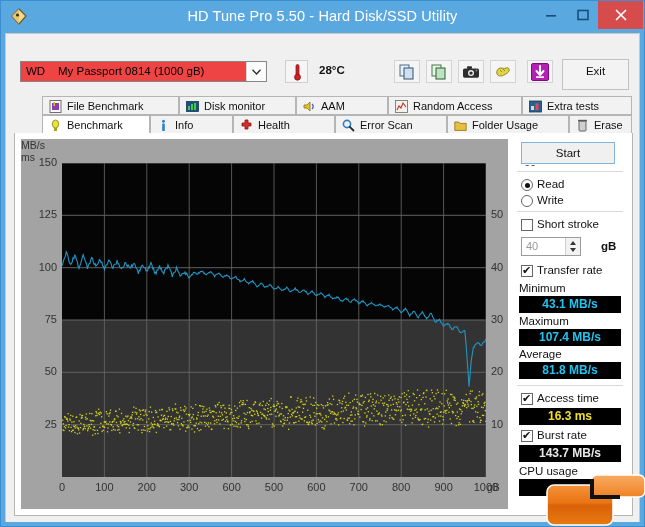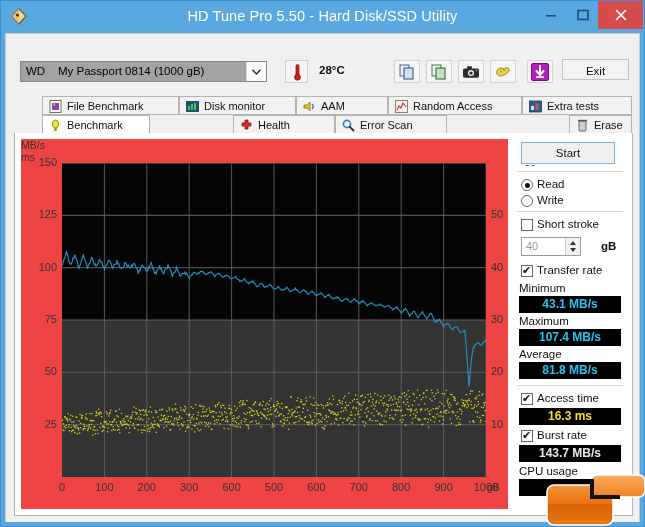--- a/index.html
+++ b/index.html
@@ -60,21 +60,21 @@
   .menu-file { left: 8px; }
   .menu-help { left: 44px; }
   .menu-item u { text-decoration: underline; }
   
   .toolbar {
     position: absolute; left: 0; top: 21px; width: 633px; height: 38px;
     background: #f0f0f0;
   }
   .drive-select {
     position: absolute; left: 14px; top: 6px; width: 247px; height: 21px;
-    background: #a3a3a3; border: 1px solid #868686;
+    background: #ef4444; border: 1px solid #868686;
     font-size: 11.5px; color: #000;
   }
   .drive-select .dv-vendor {
     position: absolute; left: 5px; top: 3px;
   }
   .drive-select .dv-model {
     position: absolute; left: 37px; top: 3px;
   }
   .drive-select .dv-arrow {
     position: absolute; right: 0; top: 0; width: 20px; height: 19px;
@@ -92,21 +92,21 @@
     font-size: 11.5px; font-weight: bold; color: #111;
   }
   .tb-btn {
     position: absolute; top: 5px; width: 26px; height: 23px;
     background: #f5f5f5; border: 1px solid #d4d4d4;
   }
   .tb-btn svg, .tb-btn .glyph {
     position: absolute; left: 50%; top: 50%; transform: translate(-50%,-50%);
   }
   .exit-btn {
-    position: absolute; right: 10px; top: 4px; width: 67px; height: 21px;
+    position: absolute; right: 10px; top: 4px; width: 67px; height: 31px;
     background: #f3f3f3; border: 1px solid #c2c2c2;
     font-size: 11.5px; color: #111; text-align: center; line-height: 23px;
   }
   
   .tabstrip {
     position: absolute; left: 8px; top: 62px; width: 619px; height: 38px;
   }
   .tabrow { position: absolute; left: 0; width: 619px; height: 19px; }
   .tabrow-top { top: 0; }
   .tabrow-bot { top: 19px; }
@@ -131,21 +131,21 @@
     position: absolute; left: 8px; top: 99px;
     width: 619px; height: 383px;
     background: #ffffff;
     border: 1px solid #b5b5b5;
     border-top: none;
   }
   
   .chart-wrap {
     position: absolute; left: 6px; top: 6px;
     width: 487px; height: 370px;
-    background: #ef4444;
+    background: #a3a3a3;
   }
   .plot {
     position: absolute; left: 41px; top: 24px;
     width: 424px; height: 314px;
     background: #000000;
   }
   .plot svg { display: block; }
   .axis-label {
     position: absolute;
     font-size: 11px; color: #333;
@@ -394,36 +394,53 @@
       <div class="tabrow tabrow-bot">
         <div class="tab active" style="left:28px;width:108px">
           <span class="ticon">
             <svg width="13" height="13" viewBox="0 0 13 13">
                 <ellipse cx="6.5" cy="5" rx="3.2" ry="4" fill="#e8e23a" stroke="#8a8410" stroke-width="0.8"></ellipse>
                 <rect x="5" y="9" width="3" height="3" fill="#aaa41c"></rect>
               </svg>
           </span>
           <span class="tlabel">Benchmark</span>
         </div>
+        <div class="tab" style="left:136px;width:83px">
+          <span class="ticon">
+            <svg width="13" height="13" viewBox="0 0 13 13">
+                <circle cx="6.5" cy="2.2" r="1.5" fill="#2f7fc4"></circle>
+                <rect x="5.2" y="4.5" width="2.6" height="7.5" rx="0.6" fill="#2f7fc4"></rect>
+              </svg>
+          </span>
+          <span class="tlabel">Info</span>
+        </div>
         <div class="tab" style="left:219px;width:102px">
           <span class="ticon">
             <svg width="13" height="13" viewBox="0 0 13 13">
                 <path d="M5,1 h3 v3 h3 v3 h-3 v3 h-3 v-3 h-3 v-3 h3 z" fill="#d92b2b" stroke="#8a1414" stroke-width="0.8"></path>
               </svg>
           </span>
           <span class="tlabel">Health</span>
         </div>
         <div class="tab" style="left:321px;width:112px">
           <span class="ticon">
             <svg width="13" height="13" viewBox="0 0 13 13">
                 <circle cx="5" cy="5" r="3.6" fill="none" stroke="#2f7fc4" stroke-width="1.6"></circle>
                 <path d="M7.8,7.8 L11.5,11.5" stroke="#2a2a2a" stroke-width="1.8" stroke-linecap="round"></path>
               </svg>
           </span>
           <span class="tlabel">Error Scan</span>
+        </div>
+        <div class="tab" style="left:433px;width:122px">
+          <span class="ticon">
+            <svg width="13" height="13" viewBox="0 0 13 13">
+                <path d="M0.8,3 h4 l1.2,1.4 h6.2 v7 h-11.4 z" fill="#e8c040" stroke="#8a7010" stroke-width="0.8"></path>
+              </svg>
+          </span>
+          <span class="tlabel">Folder Usage</span>
         </div>
         <div class="tab" style="left:555px;width:63px">
           <span class="ticon">
             <svg width="13" height="13" viewBox="0 0 13 13">
                 <rect x="3" y="2" width="7" height="10" rx="1" fill="#cfcfcf" stroke="#5a5a5a" stroke-width="0.9"></rect>
                 <rect x="2" y="0.8" width="9" height="1.6" fill="#5a5a5a"></rect>
               </svg>
           </span>
           <span class="tlabel">Erase</span>
         </div>

